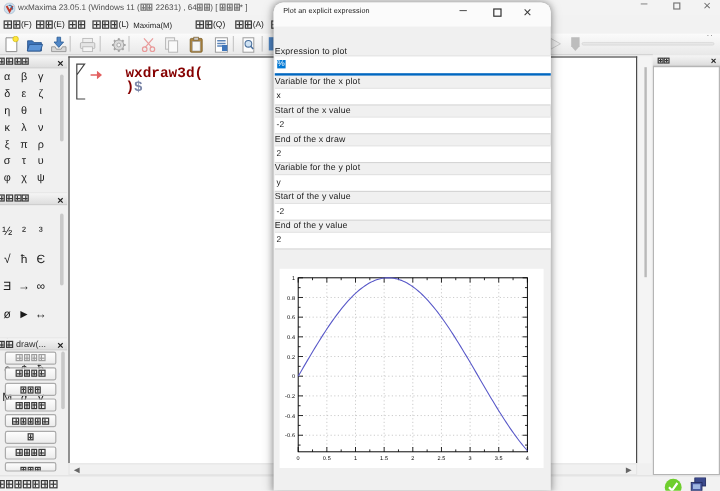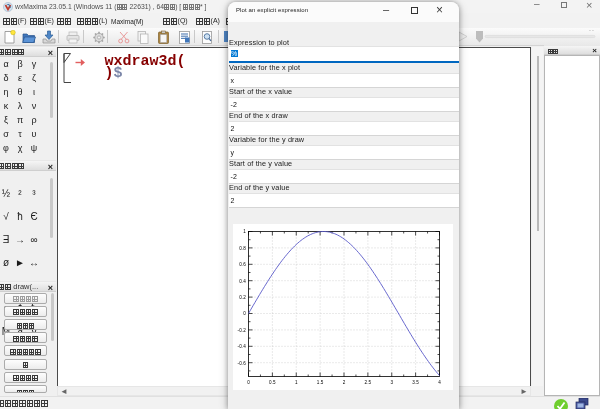--- a/index.html
+++ b/index.html
@@ -191,21 +191,21 @@
 </div>
 <div class="abs" id="doc">
 
   <svg class="abs" style="left:0px;top:4px" width="20" height="34" viewBox="0 0 20 34">
     <path d="M6 1.5 H12.5 L6 10.5 Z M6 1.5 V30.5 H13" fill="none" stroke="#444" stroke-width="1"></path>
   </svg>
   <svg class="abs" style="left:17px;top:10px" width="11" height="9" viewBox="0 0 11 9">
       <path d="M0.5 4.5 H8" stroke="#e25f5f" stroke-width="1.4" fill="none"></path>
       <path d="M5.8 1 L10 4.5 L5.8 8 Z" fill="#e25f5f"></path>
     </svg>
-  <div class="abs" style="left:46.5px;top:6px;font-family:'Liberation Mono',monospace;font-weight:bold;font-size:15px;color:#860000;line-height:11.5px;margin-top:2px">wxdraw3d(<br>)<span style="color:#7b86a8">$</span></div>
+  <div class="abs" style="left:46.5px;top:6px;font-family:'Liberation Mono',monospace;font-weight:bold;font-size:12px;color:#860000;line-height:11.5px;margin-top:2px">wxdraw3d(<br>)<span style="color:#7b86a8">$</span></div>
 </div>
 <div class="abs" id="hscroll">
   <span class="abs" style="left:2px;top:0px;font-size:8px;color:#666">◄</span>
   <span class="abs" style="right:2px;top:0px;font-size:8px;color:#666">►</span>
 </div>
 <div class="abs" id="vscroll">
   <span class="abs" style="left:5px;top:9px;width:2px;height:175px;background:#b9b9b9"></span>
 </div>
 <div class="abs" id="toc">
   <div class="ptitle" style="top:0;width:56px;line-height:9px;height:10px"><span class="cn c6" style="margin-left:4px;width:4.5px;height:5px"></span><span class="cn c6" style="width:4.5px;height:5px"></span><span class="px" style="top:0px;font-size:8px">×</span></div>
@@ -231,21 +231,21 @@
     <span class="abs" style="left:208px;top:1px;font-size:12px;color:#3a3a3a">×</span>
   </div>
   <span class="dlbl" style="top:36px">Expression to plot</span>
   <div class="dfield" style="top:44px;height:17px;border-bottom:2px solid #0067c0"><span style="background:#0078d4;color:#fff;padding:0 0.5px;margin-left:2px">%</span></div>
   <span class="dlbl" style="top:61px">Variable for the x plot</span>
   <div class="dfield" style="top:71px;height:15px"><span>x</span></div>
   <span class="dlbl" style="top:85px">Start of the x value</span>
   <div class="dfield" style="top:95px;height:15px"><span>-2</span></div>
   <span class="dlbl" style="top:109px">End of the x draw</span>
   <div class="dfield" style="top:119px;height:15px"><span>2</span></div>
-  <span class="dlbl" style="top:133px">Variable for the y draw</span>
+  <span class="dlbl" style="top:133px">Variable for the y plot</span>
   <div class="dfield" style="top:143px;height:15px"><span>y</span></div>
   <span class="dlbl" style="top:157px">Start of the y value</span>
   <div class="dfield" style="top:167px;height:15px"><span>-2</span></div>
   <span class="dlbl" style="top:181px">End of the y value</span>
   <div class="dfield" style="top:191px;height:15px"><span>2</span></div>
 
   <div class="abs" style="left:5px;top:222px;width:220px;height:166px;background:#fff">
     <svg class="abs" style="left:0;top:0" width="220" height="166" viewBox="0 0 220 166">
         <path d="M39.38 7.5 V152.5 M63.25 7.5 V152.5 M87.12 7.5 V152.5 M111.00 7.5 V152.5 M134.88 7.5 V152.5 M158.75 7.5 V152.5 M182.62 7.5 V152.5 M15.5 23.90 H206.5 M15.5 40.30 H206.5 M15.5 56.70 H206.5 M15.5 73.10 H206.5 M15.5 89.50 H206.5 M15.5 105.90 H206.5 M15.5 122.30 H206.5 M15.5 138.70 H206.5" stroke="#b8b8b8" stroke-width="0.6" stroke-dasharray="1 2" fill="none"></path>
         <rect x="15.5" y="7.5" width="191.0" height="145.0" fill="none" stroke="#000" stroke-width="0.8"></rect>

